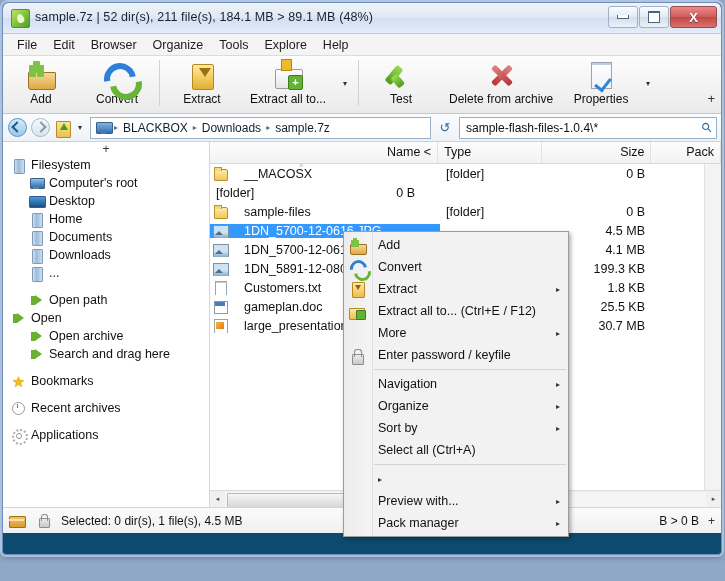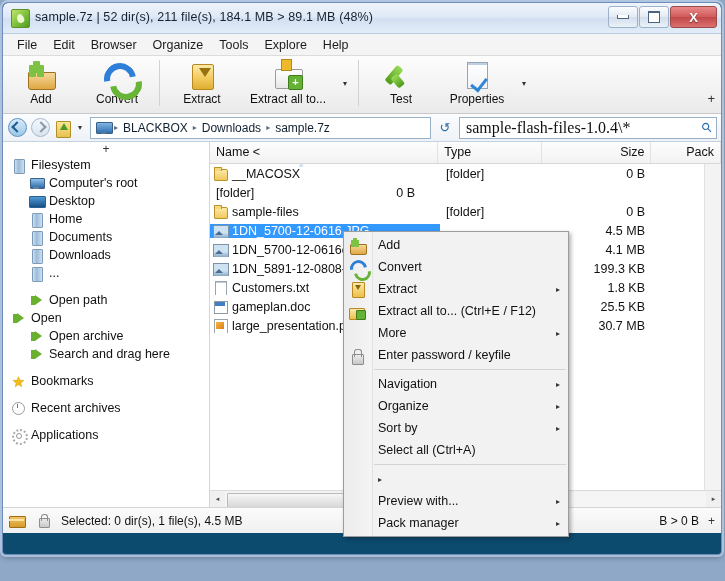--- a/index.html
+++ b/index.html
@@ -155,21 +155,21 @@
   .crumb-sep{font-size:8px;color:#546b80;}
   .refresh{
     width:22px;height:20px;display:flex;align-items:center;justify-content:center;
     color:#2a6da8;font-size:13px;flex:none;
   }
   .searchbox{
     width:248px;height:20px;background:#fff;border:1px solid #9ab0c6;
     display:flex;align-items:center;padding:0 4px;flex:none;
   }
   .searchbox input{
-    border:none;outline:none;flex:1;font-family:Liberation Serif, serif;font-size:16px;
+    border:none;outline:none;flex:1;font-family:Liberation Sans, sans-serif;font-size:12px;
     color:#111;background:transparent;min-width:0;
   }
   .srch-ic{color:#2a6da8;font-size:13px;transform:rotate(-45deg);}
 
   
   .body{display:flex;height:365px;background:#fff;}
   .sidebar{
     width:206px;background:#fff;border-right:1px solid #d6d6d6;
     position:relative;overflow:hidden;
   }
@@ -203,33 +203,33 @@
   .listpane{flex:1;position:relative;background:#fff;overflow:hidden;}
   .hdr{
     display:flex;height:21px;
     background:linear-gradient(to bottom,#fdfdfd,#f2f2f2);
     border-bottom:1px solid #d8d8d8;position:relative;z-index:3;
   }
   .hdr div{
     font-size:12.5px;color:#111;padding:3px 6px 0;border-right:1px solid #e2e2e2;
     box-sizing:border-box;white-space:nowrap;
   }
-  .c-name{width:230px;}
+  .c-name{width:230px;text-align:right;}
   .c-type{width:105px;}
   .c-size{width:110px;text-align:right;}
   .c-pack{width:70px;text-align:right;border-right:none;}
   .watermark{
     position:absolute;left:255px;top:141px;font-size:21px;font-weight:bold;font-style:italic;
     color:rgba(150,180,215,.42);letter-spacing:-1px;z-index:2;pointer-events:none;
     font-family:"DejaVu Sans",sans-serif;
   }
   .row{display:flex;height:19px;align-items:center;}
   .row.sel .nm{background:#3399ff;color:#fff;}
   .row .nm{
-    width:230px;display:flex;align-items:center;gap:5px;padding-left:3px;box-sizing:border-box;
+    width:230px;display:flex;align-items:center;gap:17px;padding-left:3px;box-sizing:border-box;
     font-size:12.5px;white-space:nowrap;overflow:hidden;
   }
   .row .ty{width:105px;font-size:12.5px;padding-left:6px;box-sizing:border-box;}
   .row .sz{width:110px;font-size:12.5px;text-align:right;padding-right:10px;box-sizing:border-box;}
   .fi{width:14px;height:14px;position:relative;flex:none;}
   .fi-folder:before{content:"";position:absolute;left:1px;top:2px;width:12px;height:10px;
     background:linear-gradient(to bottom,#fde9a8,#f0c75c);border:1px solid #bb9327;border-radius:1px 2px 1px 1px;}
   .fi-folder:after{content:"";position:absolute;left:1px;top:0px;width:6px;height:3px;
     background:#f3d display;background:#f5d87a;border:1px solid #bb9327;border-bottom:none;border-radius:1px 1px 0 0;}
   .fi-img:before{content:"";position:absolute;left:0;top:1px;width:14px;height:12px;
@@ -378,20 +378,24 @@
         </div>
       <div class="lb">Extract all to...</div>
     </div>
     <div class="tbdrop">▾</div>
     <div class="tbsep"></div>
     <div class="tb">
       <div class="ic ic-test"></div>
       <div class="lb">Test</div>
     </div>
     <div class="tb">
+      <div class="ic ic-del"></div>
+      <div class="lb">Delete from archive</div>
+    </div>
+    <div class="tb">
       <div class="ic ic-prop"></div>
       <div class="lb">Properties</div>
     </div>
     <div class="tbdrop">▾</div>
     <div class="tbplus">+</div>
   </div>
 
   <div class="addrbar">
     <div class="navbtn nav-back">
         <div class="circ"></div>

